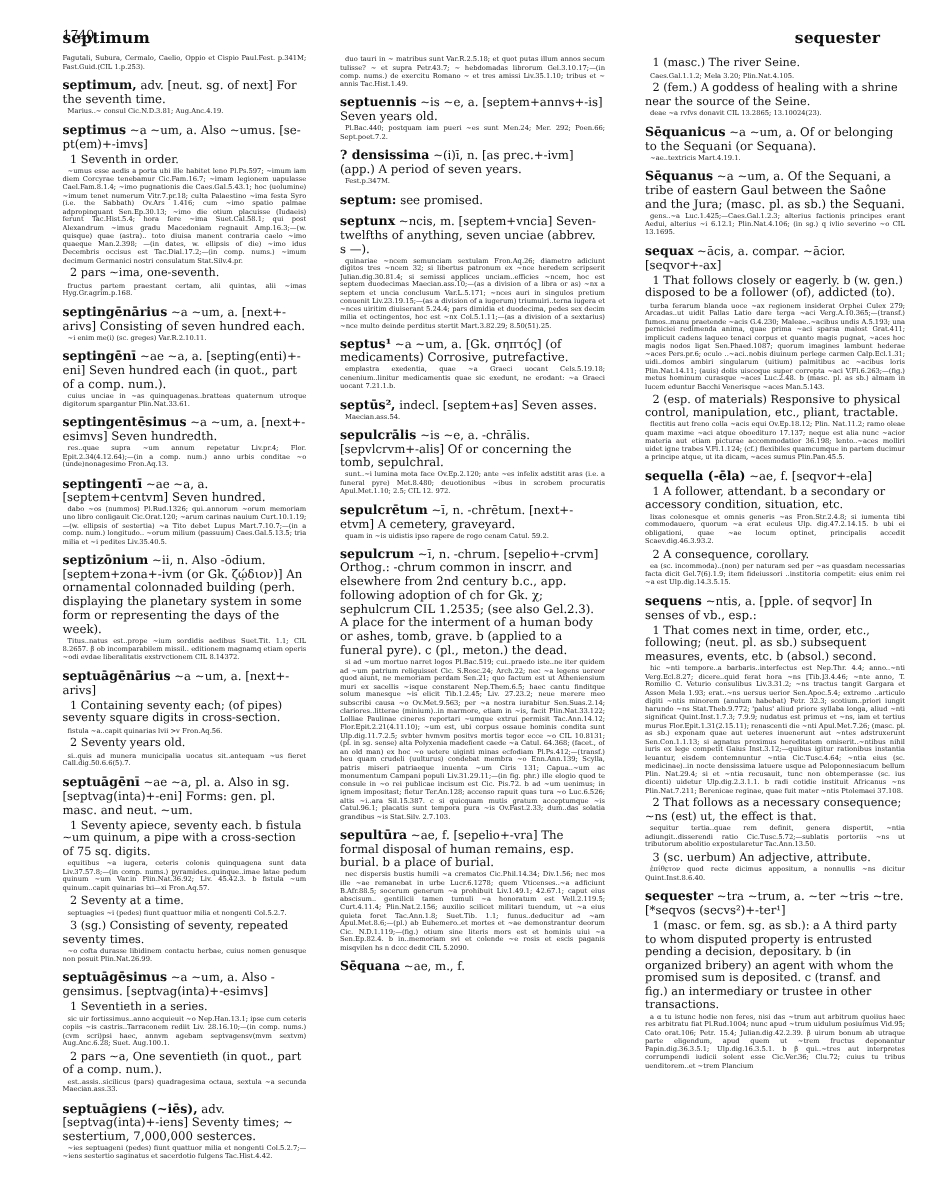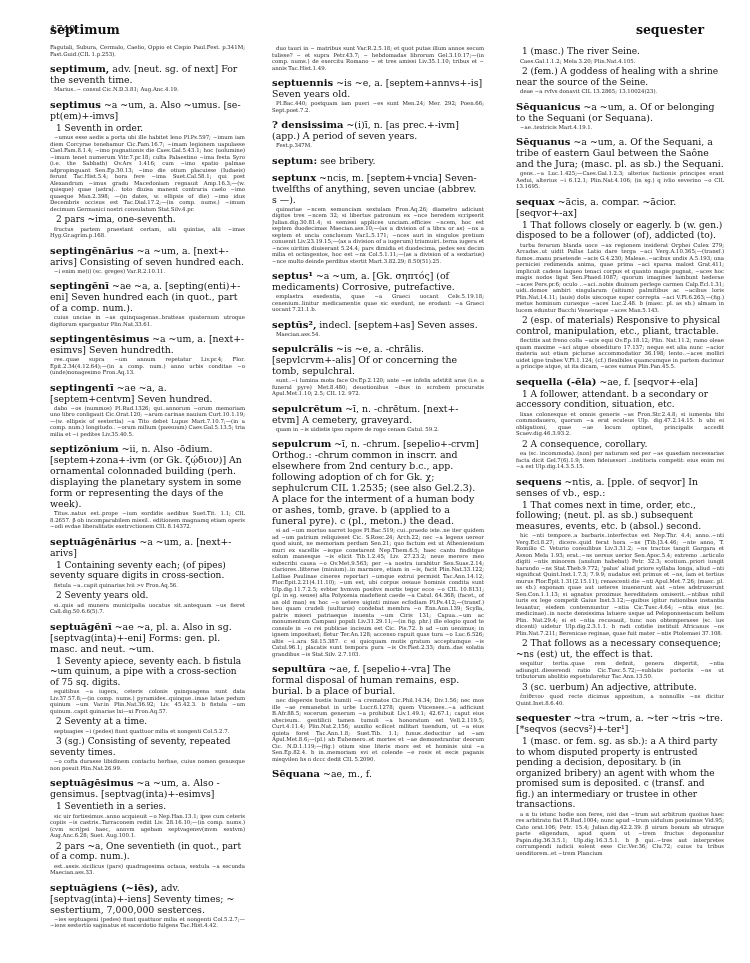--- a/index.html
+++ b/index.html
@@ -95,21 +95,21 @@
     </div>
     <div class="entry">
       <div class="head"><span class="hw">septuennis</span><span> </span><span>~is ~e, a. [septem+annvs+-is] Seven years old.</span></div>
       <div class="cit">Pl.Bac.440; postquam iam pueri ~es sunt Men.24; Mer. 292; Poen.66; Sept.poet.7.2.</div>
     </div>
     <div class="entry">
       <div class="head"><span class="hw">? densissima</span><span> </span><span>~(i)ī, n. [as prec.+-ivm] (app.) A period of seven years.</span></div>
       <div class="cit">Fest.p.347M.</div>
     </div>
     <div class="entry">
-      <div class="head"><span class="hw">septum:</span><span> </span><span>see bribery.</span></div>
+      <div class="head"><span class="hw">septum:</span><span> </span><span>see promised.</span></div>
     </div>
     <div class="entry">
       <div class="head"><span class="hw">septunx</span><span> </span><span>~ncis, m. [septem+vncia] Seven-twelfths of anything, seven unciae (abbrev. s —).</span></div>
       <div class="cit">quinariae ~ncem semunciam sextulam Fron.Aq.26; diametro adiciunt digitos tres ~ncem 32; si libertus patronum ex ~nce heredem scripserit Julian.dig.30.81.4; si semissi applices unciam..efficies ~ncem, hoc est septem duodecimas Maecian.ass.10;—(as a division of a libra or as) ~nx a septem et uncia conclusum Var.L.5.171; ~nces auri in singulos pretium conuenit Liv.23.19.15;—(as a division of a iugerum) triumuiri..terna iugera et ~nces uiritim diuiserant 5.24.4; pars dimidia et duodecima, pedes sex decim milia et octingentos, hoc est ~nx Col.5.1.11;—(as a division of a sextarius) ~nce multo deinde perditus stertit Mart.3.82.29; 8.50(51).25.</div>
     </div>
     <div class="entry">
       <div class="head"><span class="hw">septus¹</span><span> </span><span>~a ~um, a. [Gk. σηπτός] (of medicaments) Corrosive, putrefactive.</span></div>
       <div class="cit">emplastra exedentia, quae ~a Graeci uocant Cels.5.19.18; cenenium..linitur medicamentis quae sic exedunt, ne erodant: ~a Graeci uocant 7.21.1.b.</div>
     </div>
     <div class="entry">

